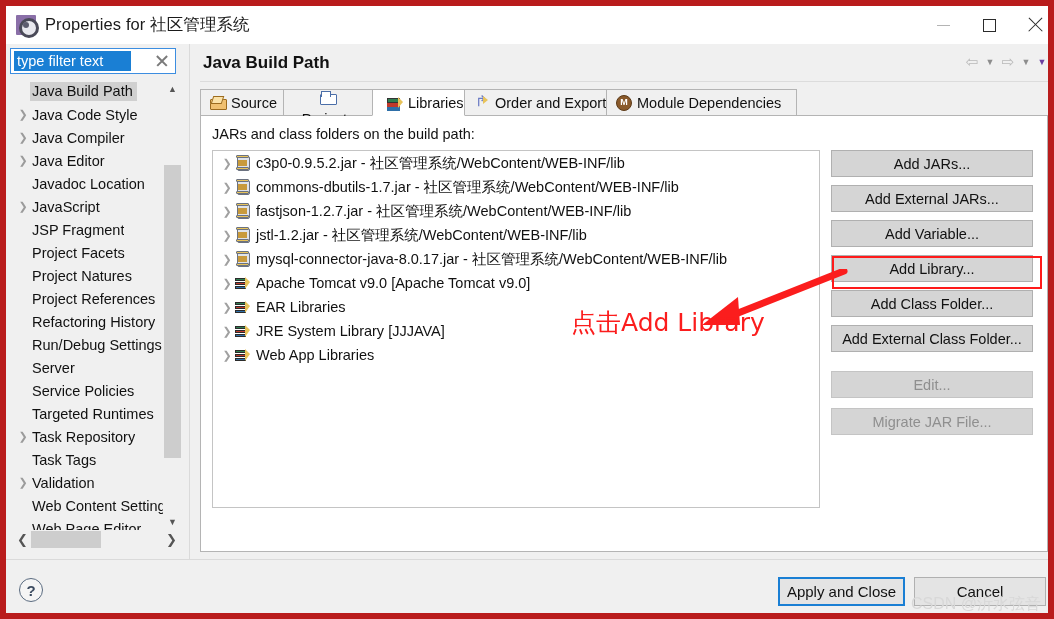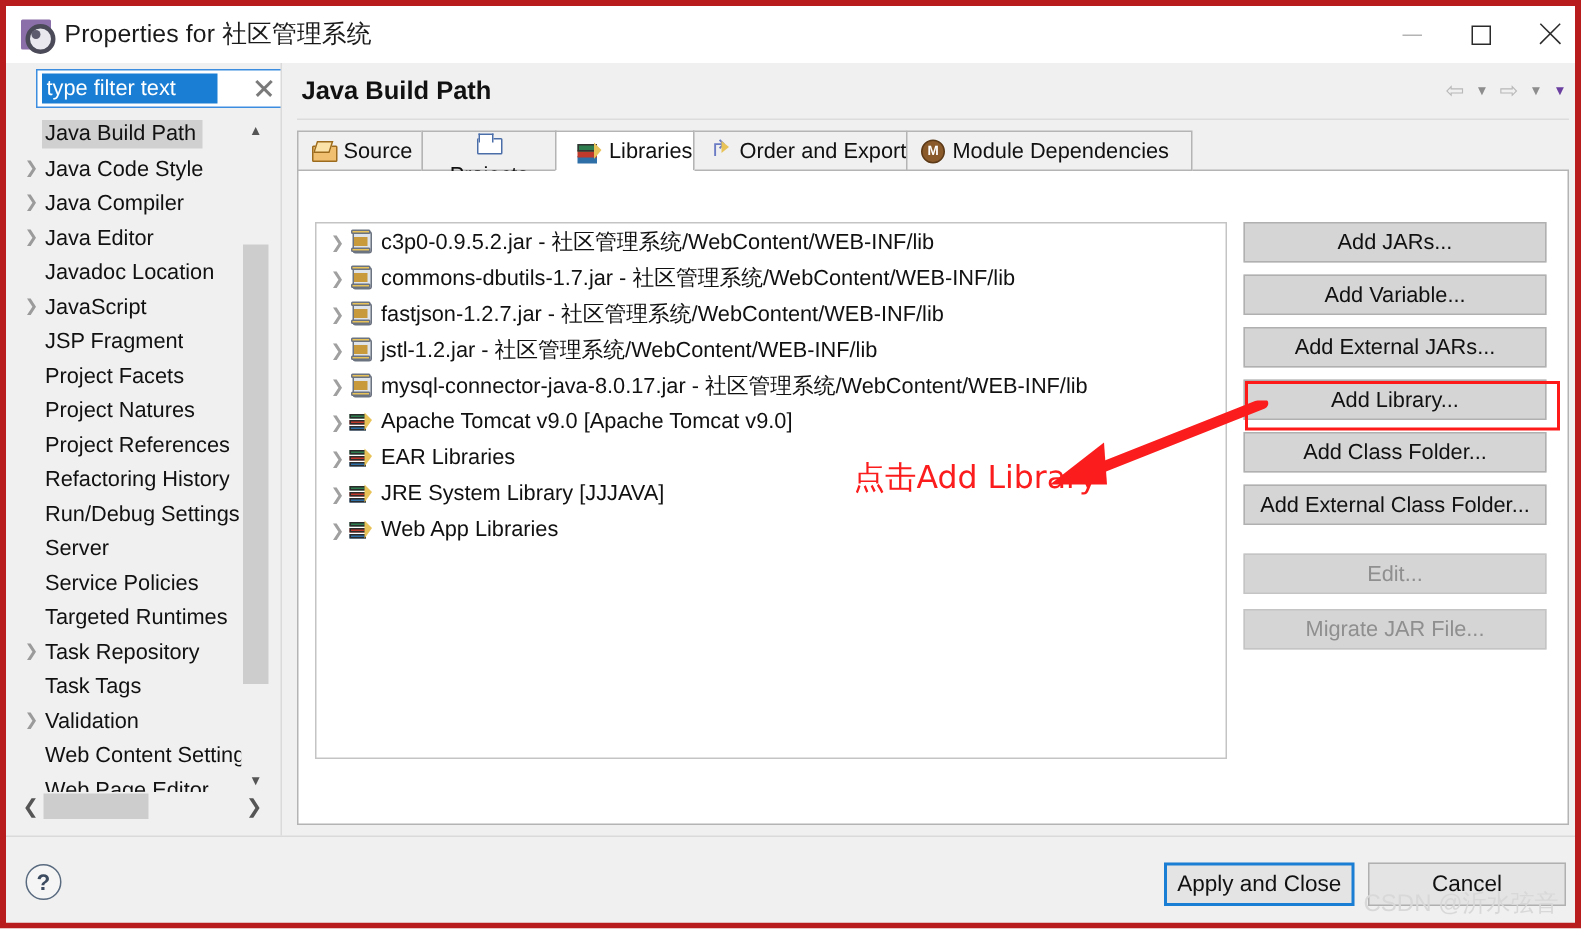--- a/index.html
+++ b/index.html
@@ -7,21 +7,21 @@
     margin: 0; padding: 0;
     width: 1054px; height: 619px;
     overflow: hidden;
     font-family: "Liberation Sans", "DejaVu Sans", sans-serif;
     background: #ffffff;
   }
   #app {
     position: relative;
     width: 1054px; height: 619px;
     background: #f0f0f0;
-    border: 4px solid #b91c1c;
+    border: 6px solid #b91c1c;
     overflow: hidden;
   }
 
   
   #titlebar {
     position: absolute; left: 0; top: 0; width: 1052px; height: 38px;
     background: #ffffff;
     display: flex; align-items: center;
   }
   #title-icon {
@@ -59,21 +59,21 @@
   }
   .wb-close::before { transform: rotate(45deg); }
   .wb-close::after { transform: rotate(-45deg); }
 
   
   #left-pane {
     position: absolute; left: 0; top: 38px; width: 183px; height: 515px;
     background: #f0f0f0;
   }
   #filter-wrap {
-    position: absolute; left: 20px; top: 4px; width: 166px; height: 26px;
+    position: absolute; left: 4px; top: 4px; width: 166px; height: 26px;
     border: 1px solid #3c8de0; background: #ffffff;
     display: flex; align-items: center;
   }
   #filter-input {
     border: 0; outline: 0; padding: 0 2px 0 3px; margin-left: 3px;
     font-size: 14.5px; height: 20px; width: 117px;
     font-family: "Liberation Sans", sans-serif;
     background: #1a7fd4; color: #ffffff;
   }
   #filter-clear {
@@ -348,21 +348,21 @@
   #cancel-btn {
     position: absolute; left: 908px; top: 571px; width: 132px; height: 29px;
     background: #e4e4e4; border: 1px solid #b0b0b0;
     font-size: 15px; color: #111;
     display: flex; align-items: center; justify-content: center;
   }
 
   
   #annot-text {
     position: absolute; left: 565px; top: 300px;
-    font-size: 21px; color: #fb1d1d; white-space: nowrap;
+    font-size: 25px; color: #fb1d1d; white-space: nowrap;
     font-family: "DejaVu Sans", "Liberation Sans", sans-serif;
     z-index: 11;
   }
   #annot-arrow {
     position: absolute; left: 690px; top: 263px;
     width: 160px; height: 62px; z-index: 11; pointer-events: none;
   }
   #watermark {
     position: absolute; left: 905px; top: 588px;
     font-size: 16px; color: #d8d8d8; white-space: nowrap;
@@ -524,20 +524,21 @@
           <span class="tab-ico ico-order"></span>
           <span>Order and Export</span>
         </div>
         <div class="tab" style="left: 406px; width: 191px;">
           <span class="tab-ico ico-module">M</span>
           <span>Module Dependencies</span>
         </div>
       </div>
 
     <div id="tab-body">
+      <div id="jars-label">JARs and class folders on the build path:</div>
       <div id="jar-tree">
           <div class="jar-row">
             <span class="twisty">❯</span>
             <span class="jar-ico ico-jar">
               <span class="jar-cap"></span>
               <span class="jar-cap2"></span>
             </span>
             <span>c3p0-0.9.5.2.jar - 社区管理系统/WebContent/WEB-INF/lib</span>
           </div>
           <div class="jar-row">
@@ -611,24 +612,24 @@
               <span class="wedge"></span>
             </span>
             <span>Web App Libraries</span>
           </div>
         </div>
       <div id="btn-col">
           <div class="dlg-btn">
             <span>Add JARs...</span>
           </div>
           <div class="dlg-btn">
+            <span>Add External JARs...</span>
+          </div>
+          <div class="dlg-btn">
             <span>Add Variable...</span>
-          </div>
-          <div class="dlg-btn">
-            <span>Add External JARs...</span>
           </div>
           <div class="dlg-btn">
             <span>Add Library...</span>
           </div>
           <div class="dlg-btn">
             <span>Add Class Folder...</span>
           </div>
           <div class="dlg-btn">
             <span>Add External Class Folder...</span>
           </div>

